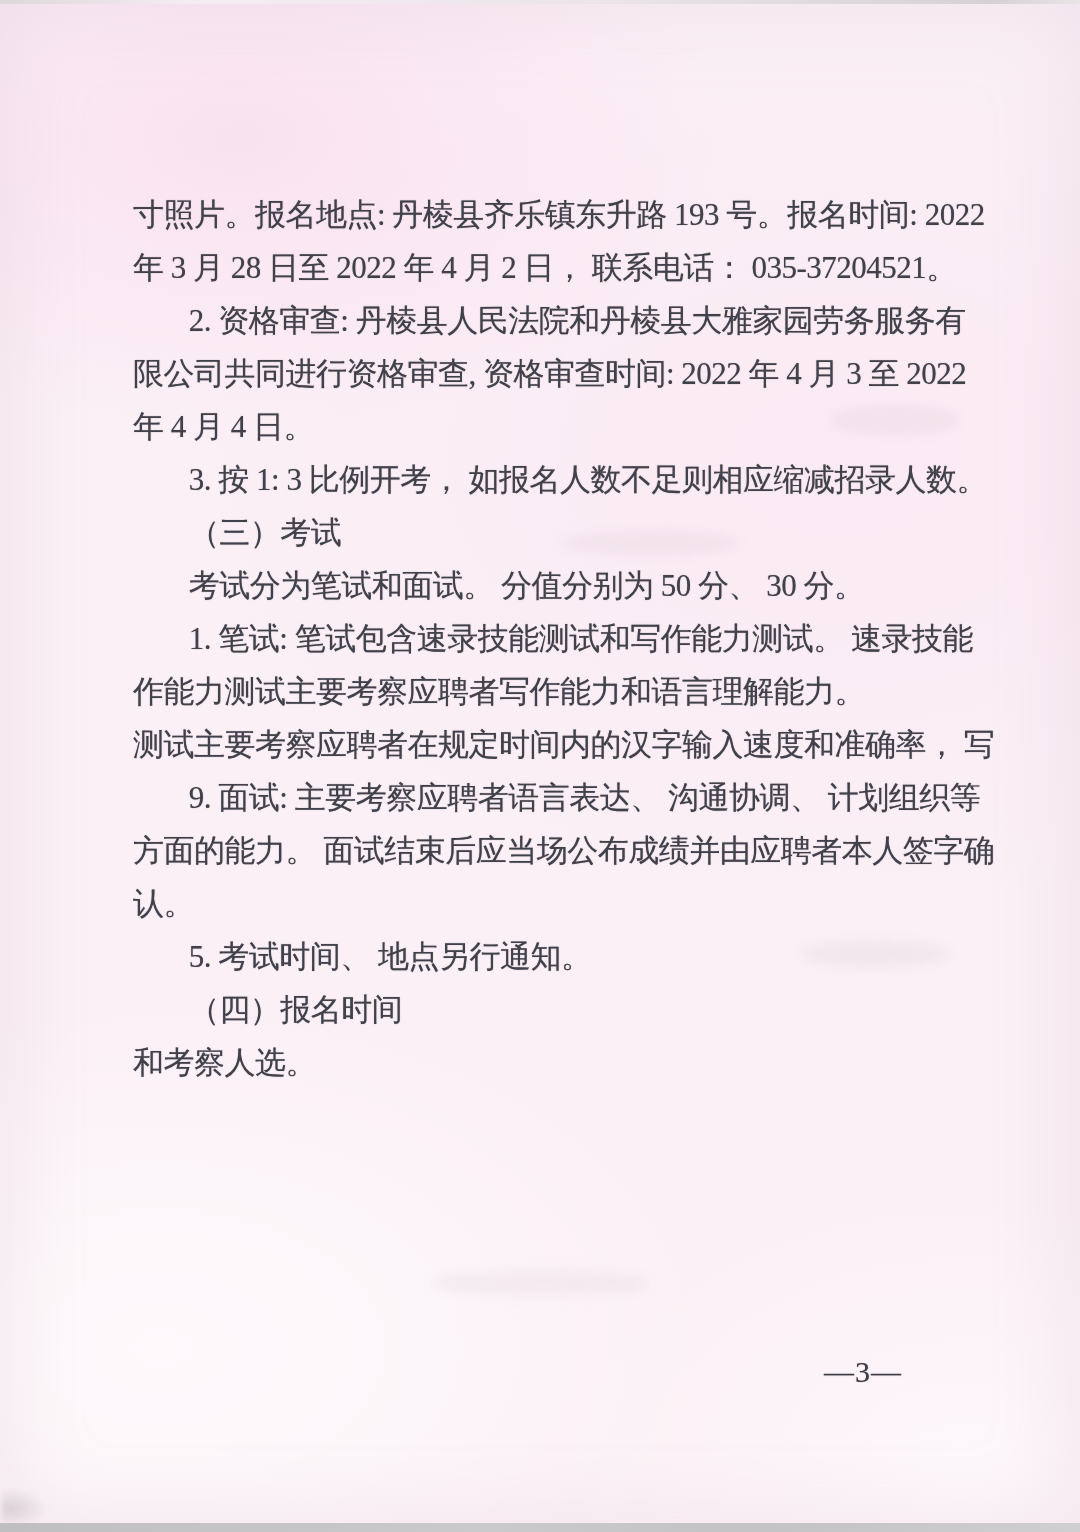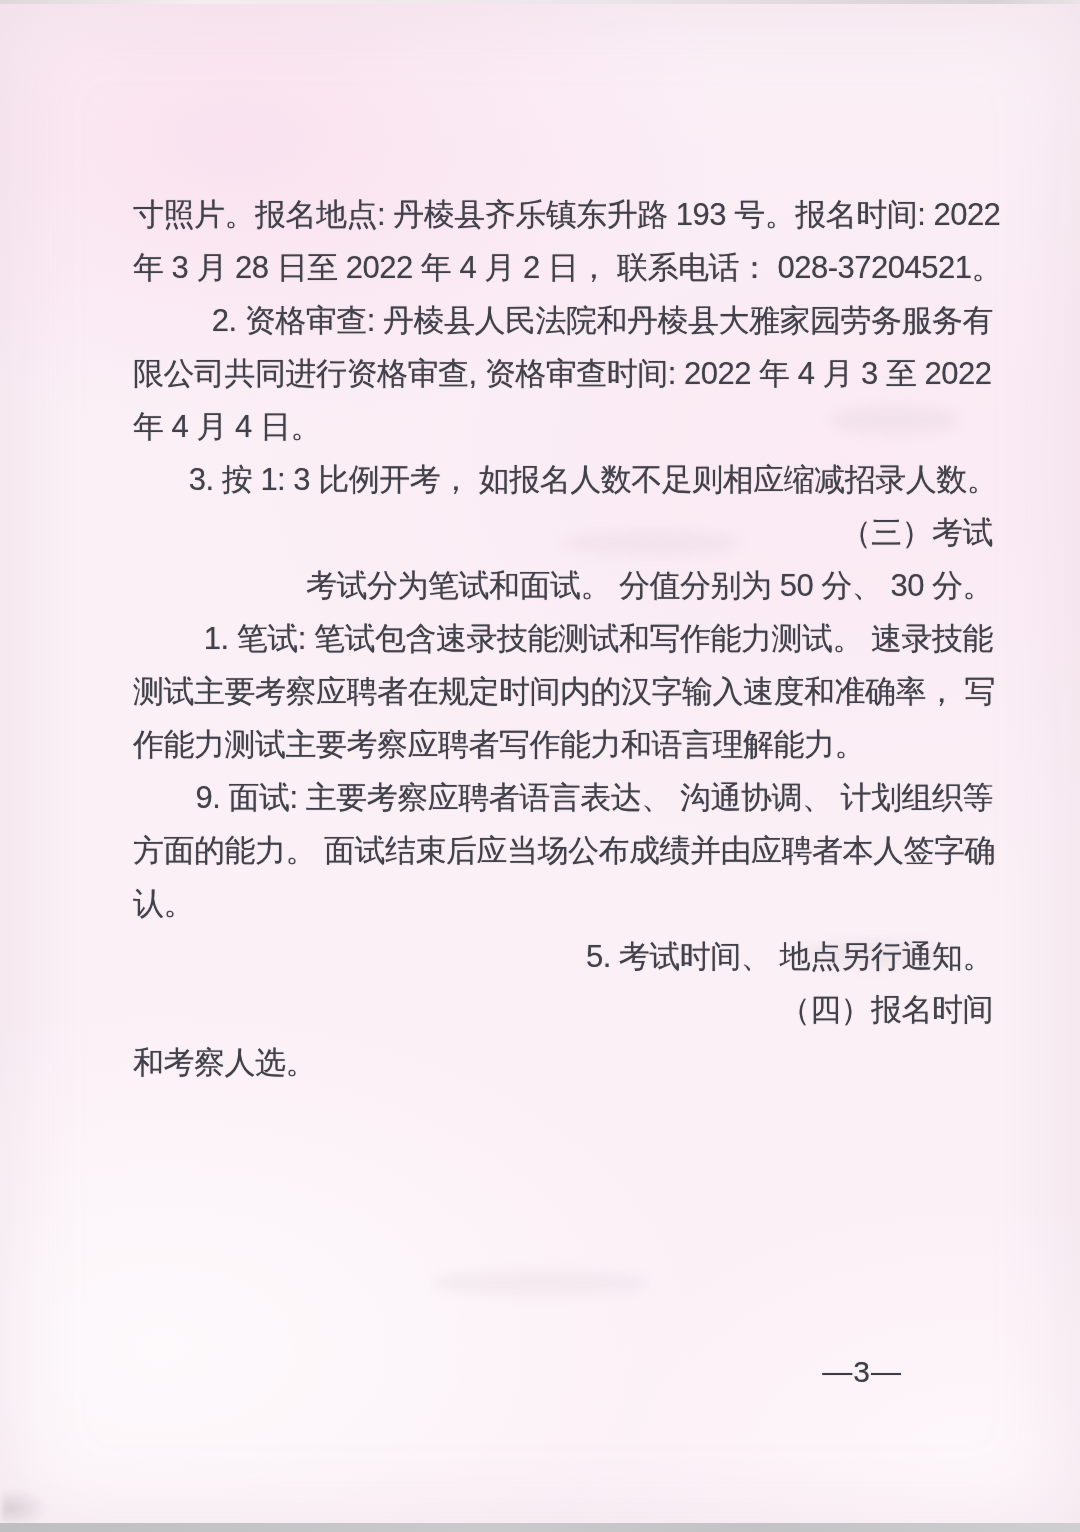--- a/index.html
+++ b/index.html
@@ -4,21 +4,21 @@
 <style>
   html, body {
     margin: 0;
     padding: 0;
   }
   .photo {
     position: relative;
     width: 1080px;
     height: 1532px;
     overflow: hidden;
-    font-family: Liberation Sans, sans-serif;
+    font-family: Liberation Serif, serif;
     background-color: #fbf0f6;
     background-image:
       radial-gradient(ellipse 700px 420px at 22% 9%, rgba(248,214,234,0.55), rgba(248,214,234,0) 70%),
       radial-gradient(ellipse 900px 600px at 78% 30%, rgba(250,228,240,0.5), rgba(250,228,240,0) 75%),
       radial-gradient(ellipse 800px 500px at 15% 88%, rgba(255,255,255,0.65), rgba(255,255,255,0) 70%),
       radial-gradient(ellipse 600px 400px at 90% 96%, rgba(255,252,254,0.55), rgba(255,252,254,0) 70%);
     box-shadow: inset 0 0 90px rgba(186,162,176,0.18);
   }
   .photo-top-edge {
     position: absolute;
@@ -65,21 +65,20 @@
   .text-line {
     height: 53px;
     line-height: 53px;
     font-size: 31px;
     letter-spacing: -0.5px;
     white-space: nowrap;
     text-shadow: 0 0 1px rgba(65,65,75,0.55);
   }
   .text-line.indent {
     padding-left: 1.8em;
-    text-align: right;
   }
   .page-number {
     position: absolute;
     top: 1352px;
     right: 178px;
     font-size: 30px;
     line-height: 40px;
     color: #3d3d47;
     letter-spacing: 1px;
     text-shadow: 0 0 1px rgba(61,61,71,0.5);
@@ -92,30 +91,30 @@
 <div class="photo">
   <div class="photo-top-edge"></div>
 
   <div class="scan-artifact artifact-1"></div>
   <div class="scan-artifact artifact-2"></div>
   <div class="scan-artifact artifact-3"></div>
   <div class="scan-artifact artifact-4"></div>
 
   <div class="text-block" id="text-block">
       <div class="text-line">寸照片。报名地点: 丹棱县齐乐镇东升路 193 号。报名时间: 2022</div>
-      <div class="text-line">年 3 月 28 日至 2022 年 4 月 2 日， 联系电话： 028-37204521。</div>
+      <div class="text-line">年 3 月 28 日至 2022 年 4 月 2 日， 联系电话： 035-37204521。</div>
       <div class="text-line indent">2. 资格审查: 丹棱县人民法院和丹棱县大雅家园劳务服务有</div>
       <div class="text-line">限公司共同进行资格审查, 资格审查时间: 2022 年 4 月 3 至 2022</div>
       <div class="text-line">年 4 月 4 日。</div>
       <div class="text-line indent">3. 按 1: 3 比例开考， 如报名人数不足则相应缩减招录人数。</div>
       <div class="text-line indent">（三）考试</div>
       <div class="text-line indent">考试分为笔试和面试。 分值分别为 50 分、 30 分。</div>
       <div class="text-line indent">1. 笔试: 笔试包含速录技能测试和写作能力测试。 速录技能</div>
+      <div class="text-line">作能力测试主要考察应聘者写作能力和语言理解能力。</div>
       <div class="text-line">测试主要考察应聘者在规定时间内的汉字输入速度和准确率， 写</div>
-      <div class="text-line">作能力测试主要考察应聘者写作能力和语言理解能力。</div>
       <div class="text-line indent">9. 面试: 主要考察应聘者语言表达、 沟通协调、 计划组织等</div>
       <div class="text-line">方面的能力。 面试结束后应当场公布成绩并由应聘者本人签字确</div>
       <div class="text-line">认。</div>
       <div class="text-line indent">5. 考试时间、 地点另行通知。</div>
       <div class="text-line indent">（四）报名时间</div>
       <div class="text-line">和考察人选。</div>
     </div>
 
   <div class="page-number">—3—</div>
 

